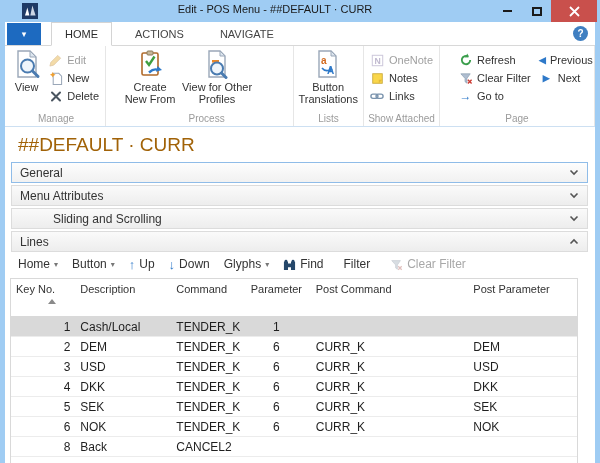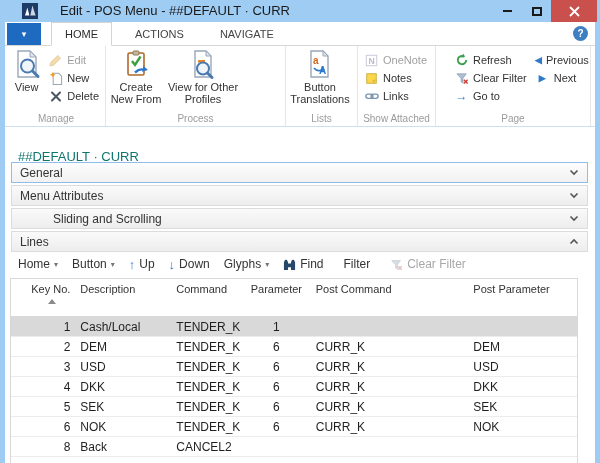--- a/index.html
+++ b/index.html
@@ -4,22 +4,22 @@
 <style>
   * { margin:0; padding:0; box-sizing:border-box; }
   html,body { width:600px; height:463px; }
   body { font-family:"Liberation Sans", sans-serif; background:#fff; overflow:hidden; }
 
   .window { position:relative; width:600px; height:463px; background:#9fccf3; }
 
   
   .titlebar { position:absolute; top:0; left:0; right:0; height:22px; }
   .app-logo { position:absolute; left:22px; top:3px; width:16px; height:16px; }
-  .win-title { position:absolute; left:60px; right:110px; top:3px; 
-               font-size:13px; color:#1a1a1a; white-space:nowrap; overflow:hidden; }
+  .win-title { position:absolute; left:60px; right:110px; top:3px; text-align:center;
+               font-size:11px; color:#1a1a1a; white-space:nowrap; overflow:hidden; }
   .win-controls { position:absolute; right:3px; top:0; height:22px; display:flex; }
   .ctrl { width:29px; height:22px; display:flex; align-items:center; justify-content:center; }
   .ctrl-min-bar { width:9px; height:2px; background:#1a1a1a; }
   .ctrl-max-box { width:10px; height:9px; border:2px solid #1a1a1a; background:transparent; }
   .ctrl-close { width:46px; background:#c9504c; }
 
   
   .content { position:absolute; top:22px; left:5px; width:590px; height:441px; background:#fff; }
 
   
@@ -45,21 +45,21 @@
   .bigbtn .blabel { font-size:11px; line-height:12px; color:#333; text-align:center; margin-top:2px; }
   .smallstack { display:flex; flex-direction:column; padding-top:5px; }
   .smallbtn { display:flex; align-items:center; height:18px; font-size:11px; color:#333;
               padding:0 4px; white-space:nowrap; cursor:default; }
   .smallbtn .sicon { width:15px; height:15px; margin-right:4px; display:flex;
                      align-items:center; justify-content:center; }
   .disabled { opacity:.48; }
   .glyph-blue { color:#2e79c9; font-weight:bold; }
 
   
-  .page-title { position:absolute; top:127px; left:13px; font-size:13px; color:#0f766e; }
+  .page-title { position:absolute; top:112px; left:13px; font-size:19px; color:#a16207; }
 
   .fasttab { position:absolute; left:6px; width:577px; height:21px;
              background:linear-gradient(#fafafa,#ededed); border:1px solid #dcdcdc;
              display:flex; align-items:center; font-size:12px; color:#333;
              padding:0 8px; cursor:default; }
   .fasttab.focused { border:1px solid #8fbce8; background:linear-gradient(#fdfdfd,#f1f1f1); }
   .fasttab .chev { margin-left:auto; }
 
   
   .lines-toolbar { position:absolute; top:231px; left:13px; right:10px; height:22px;
@@ -164,21 +164,21 @@
                     <path d="M2 2.5l8 8M10 2.5l-8 8" stroke="#4a5560" stroke-width="2" stroke-linecap="round"></path>
                   </svg>
               </span>
               <span>Delete</span>
             </div>
           </div>
         </div>
         <div class="rg-caption">Manage</div>
       </div>
 
-      <div class="rgroup" style="width:180px;">
+      <div class="rgroup" style="width:180px;margin-left:14px;">
         <div class="rg-content">
           <div class="bigbtn" style="width:56px;">
             <svg class="bicon" viewBox="0 0 30 30">
               <rect x="7" y="4" width="16" height="22" rx="1.5" fill="#fff" stroke="#b06a2a" stroke-width="1.6"></rect>
               <rect x="12" y="2" width="6" height="4" rx="1" fill="#c8b89a" stroke="#8a7a5a" stroke-width="1"></rect>
               <path d="M11 12l3 4 5.5-8.5" stroke="#3f9e3f" stroke-width="2.4" fill="none"></path>
               <path d="M14 23.5q5-4.5 9-2.5" stroke="#2e79c9" stroke-width="2.4" fill="none"></path>
               <path d="M22.5 17l4.5 4-6 1.8z" fill="#2e79c9"></path>
             </svg>
             <div class="blabel">Create New From</div>
@@ -353,21 +353,21 @@
         <svg width="13" height="13" viewBox="0 0 15 15" style="margin-right:4px;opacity:.55;">
           <path d="M2 3h10L8.5 8v5l-2-1.5V8z" fill="#b9c2cc" stroke="#9aa4af" stroke-width=".8"></path>
           <path d="M9.5 9.5l4 4M13.5 9.5l-4 4" stroke="#c68a86" stroke-width="1.4"></path>
         </svg>
         <span>Clear Filter</span>
       </div>
     </div>
 
     <div class="grid">
       <div class="grid-header">
-        <div class="hcell c0" style="display:flex;flex-direction:column;align-items:flex-end;">
+        <div class="hcell c0" style="display:flex;flex-direction:column;align-items:flex-start;">
           <span>Key No.</span>
           <span class="sort-arrow" style="margin-right:14px;"></span>
         </div>
         <div class="hcell c1">Description</div>
         <div class="hcell c2">Command</div>
         <div class="hcell c3">Parameter</div>
         <div class="hcell c4">Post Command</div>
         <div class="hcell c5">Post Parameter</div>
       </div>
 

